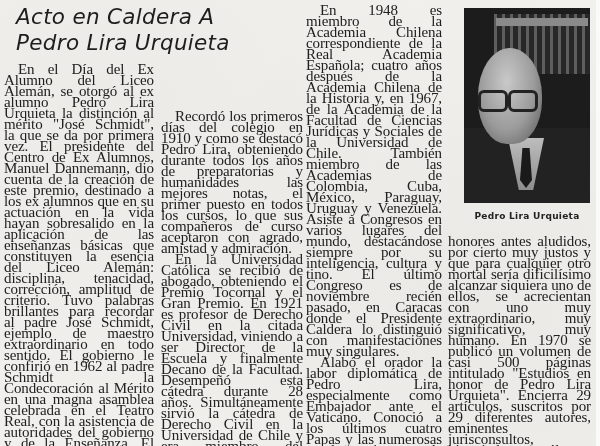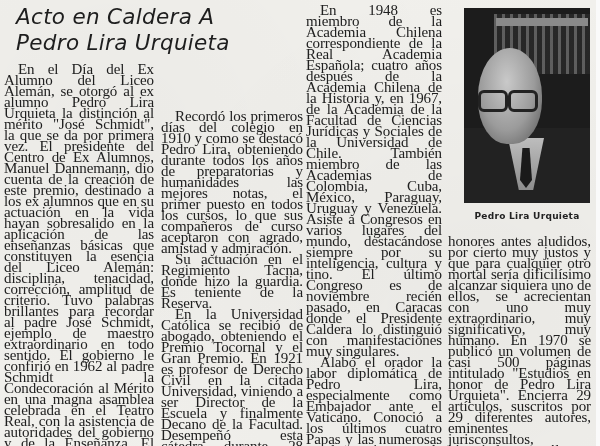--- a/index.html
+++ b/index.html
@@ -88,21 +88,20 @@
     <span>Acto en Caldera A</span><br>
     <span>Pedro Lira Urquieta</span>
   </h1>
 
   <div class="col c1">
     <p>En el Día del Ex Alumno del Liceo Alemán, se otorgó al ex alumno Pedro Lira Urquieta la distinción al mérito "José Schmidt", la que se da por primera vez. El presidente del Centro de Ex Alumnos, Manuel Dannemann, dio cuenta de la creación de este premio, destinado a los ex alumnos que en su actuación en la vida hayan sobresalido en la aplicación de las enseñanzas básicas que constituyen la esencia del Liceo Alemán: disciplina, tenacidad, corrección, amplitud de criterio. Tuvo palabras brillantes para recordar al padre José Schmidt, ejemplo de maestro extraordinario en todo sentido. El gobierno le confirió en 1962 al padre Schmidt la Condecoración al Mérito en una magna asamblea celebrada en el Teatro Real, con la asistencia de autoridades del gobierno y de la Enseñanza. El currículum vitae de Pedro Lira lo hizo Carlos Ossandón Guzmán, refiriéndose a la justicia de darle el premio conferido y mostrándolo como ejemplo a las generaciones actuales de todos los tiempos.</p>
   </div>
 
   <div class="col c2">
     <p>Recordó los primeros días del colegio en 1910 y como se destacó Pedro Lira, obteniendo durante todos los años de preparatorias y humanidades las mejores notas, el primer puesto en todos los cursos, lo que sus compañeros de curso aceptaron con agrado, amistad y admiración.</p>
-    <p>Su actuación en el Regimiento Tacna, donde hizo la guardia. Es teniente de la Reserva.</p>
     <p>En la Universidad Católica se recibió de abogado, obteniendo el Premio Tocornal y el Gran Premio. En 1921 es profesor de Derecho Civil en la citada Universidad, viniendo a ser Director de la Escuela y finalmente Decano de la Facultad. Desempeñó esta cátedra durante 28 años. Simultáneamente sirvió la cátedra de Derecho Civil en la Universidad de Chile y era miembro del Consejo de Defensa Fiscal. El orador hizo mención de su conjunto de 15 libros publicados por Pedro Lira, fuera de incontables folletos, ensayos y otras publicaciones, jurídicas, filológicas, históricas y literarias.</p>
   </div>
 
   <div class="col c3">
     <p>En 1948 es miembro de la Academia Chilena correspondiente de la Real Academia Española; cuatro años después de la Academia Chilena de la Historia y, en 1967, de la Academia de la Facultad de Ciencias Jurídicas y Sociales de la Universidad de Chile. También miembro de las Academias de Colombia, Cuba, México, Paraguay, Uruguay y Venezuela. Asiste a Congresos en varios lugares del mundo, destacándose siempre por su inteligencia, cultura y tino. El último Congreso es de noviembre recién pasado, en Caracas donde el Presidente Caldera lo distinguió con manifestaciones muy singulares.</p>
     <p>Alabó el orador la labor diplomática de Pedro Lira, especialmente como Embajador ante el Vaticano. Conoció a los últimos cuatro Papas y las numerosas condecoraciones de gran valor otorgadas por el Vaticano y España y muchos otros países; a las conferencias que ha dado en varias capitales y a sus artículos que publica en EL MERCURIO, domingo a domingo, sobre chilenismos, cuyo alcance es internacional ya que el periódico madrileño A.B.C. los reproduce en sus ediciones de Madrid y de Nueva York.</p>
     <p>Agregó finalmente que "los</p>
   </div>
 
   <div class="photo" aria-label="portrait of Pedro Lira Urquieta">

